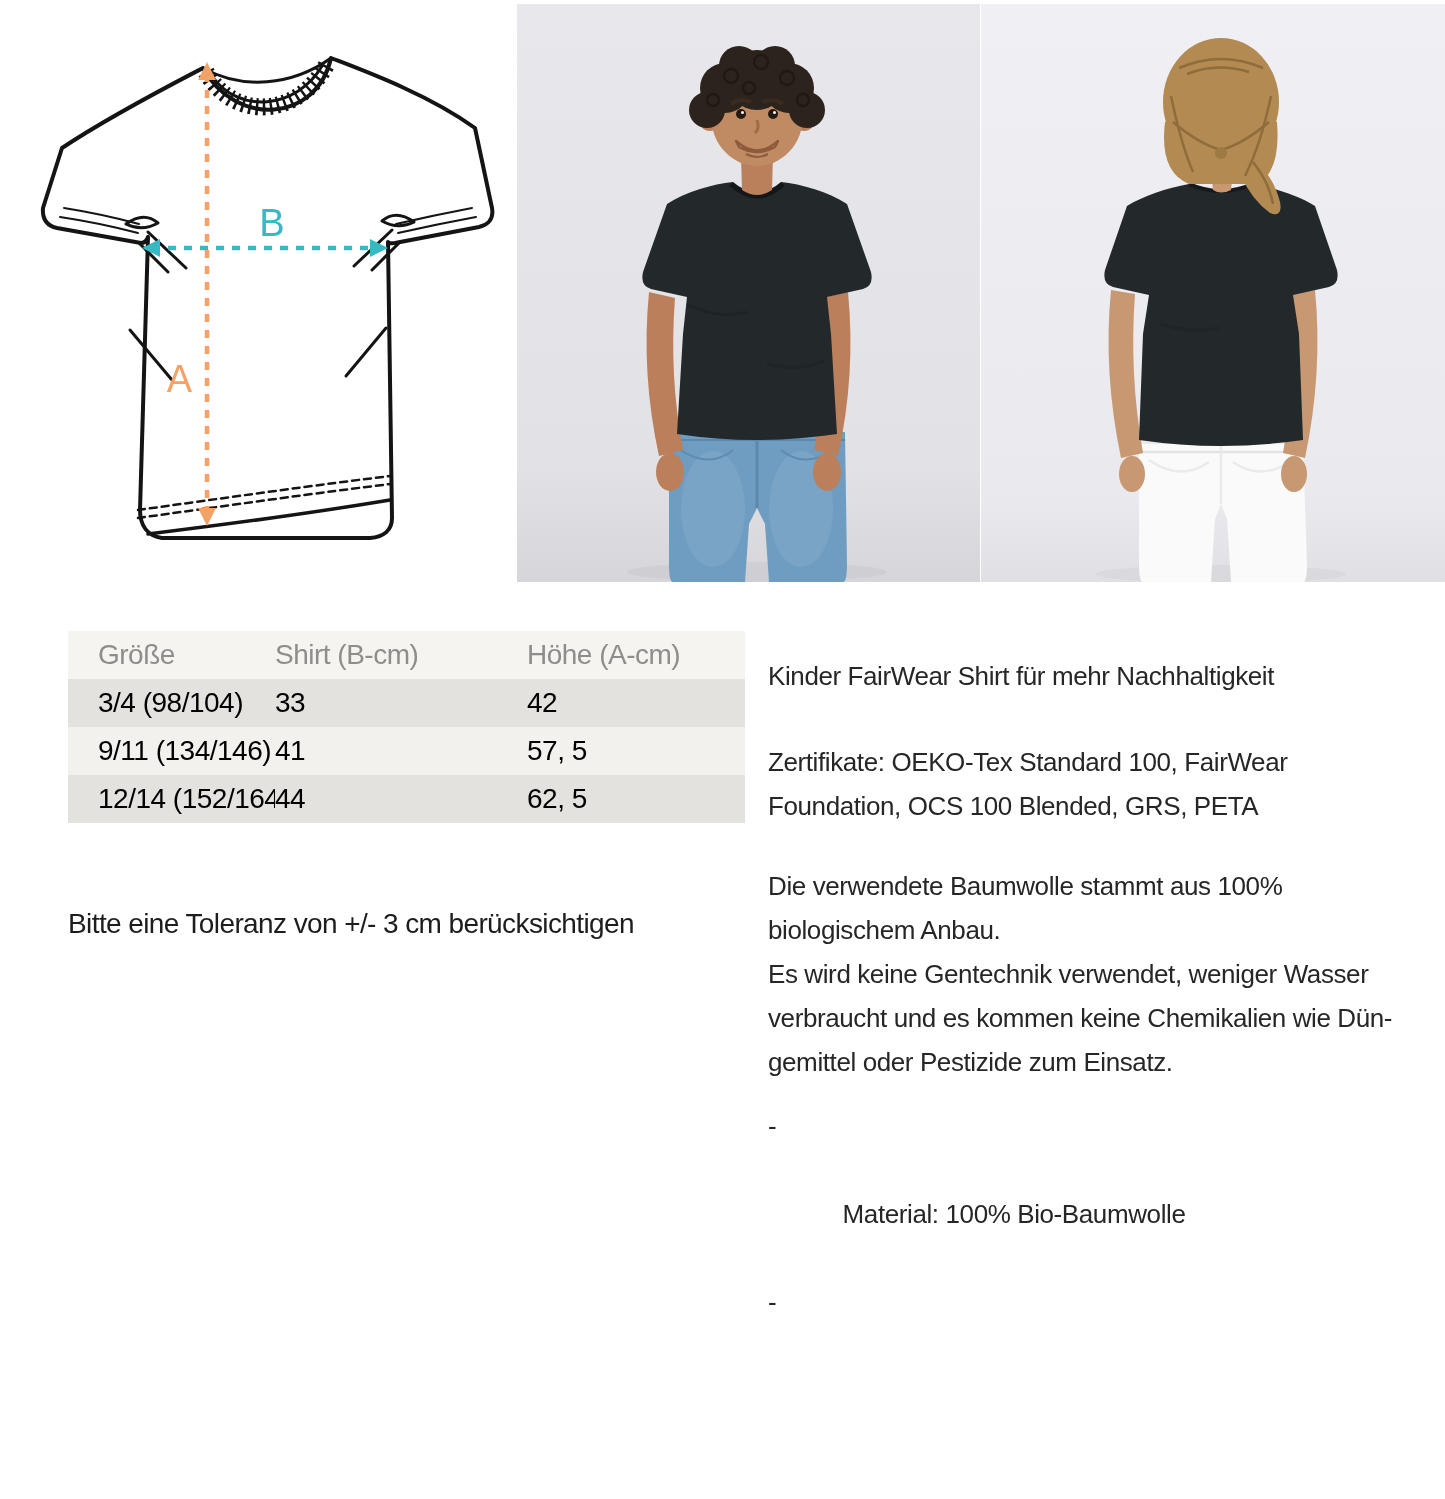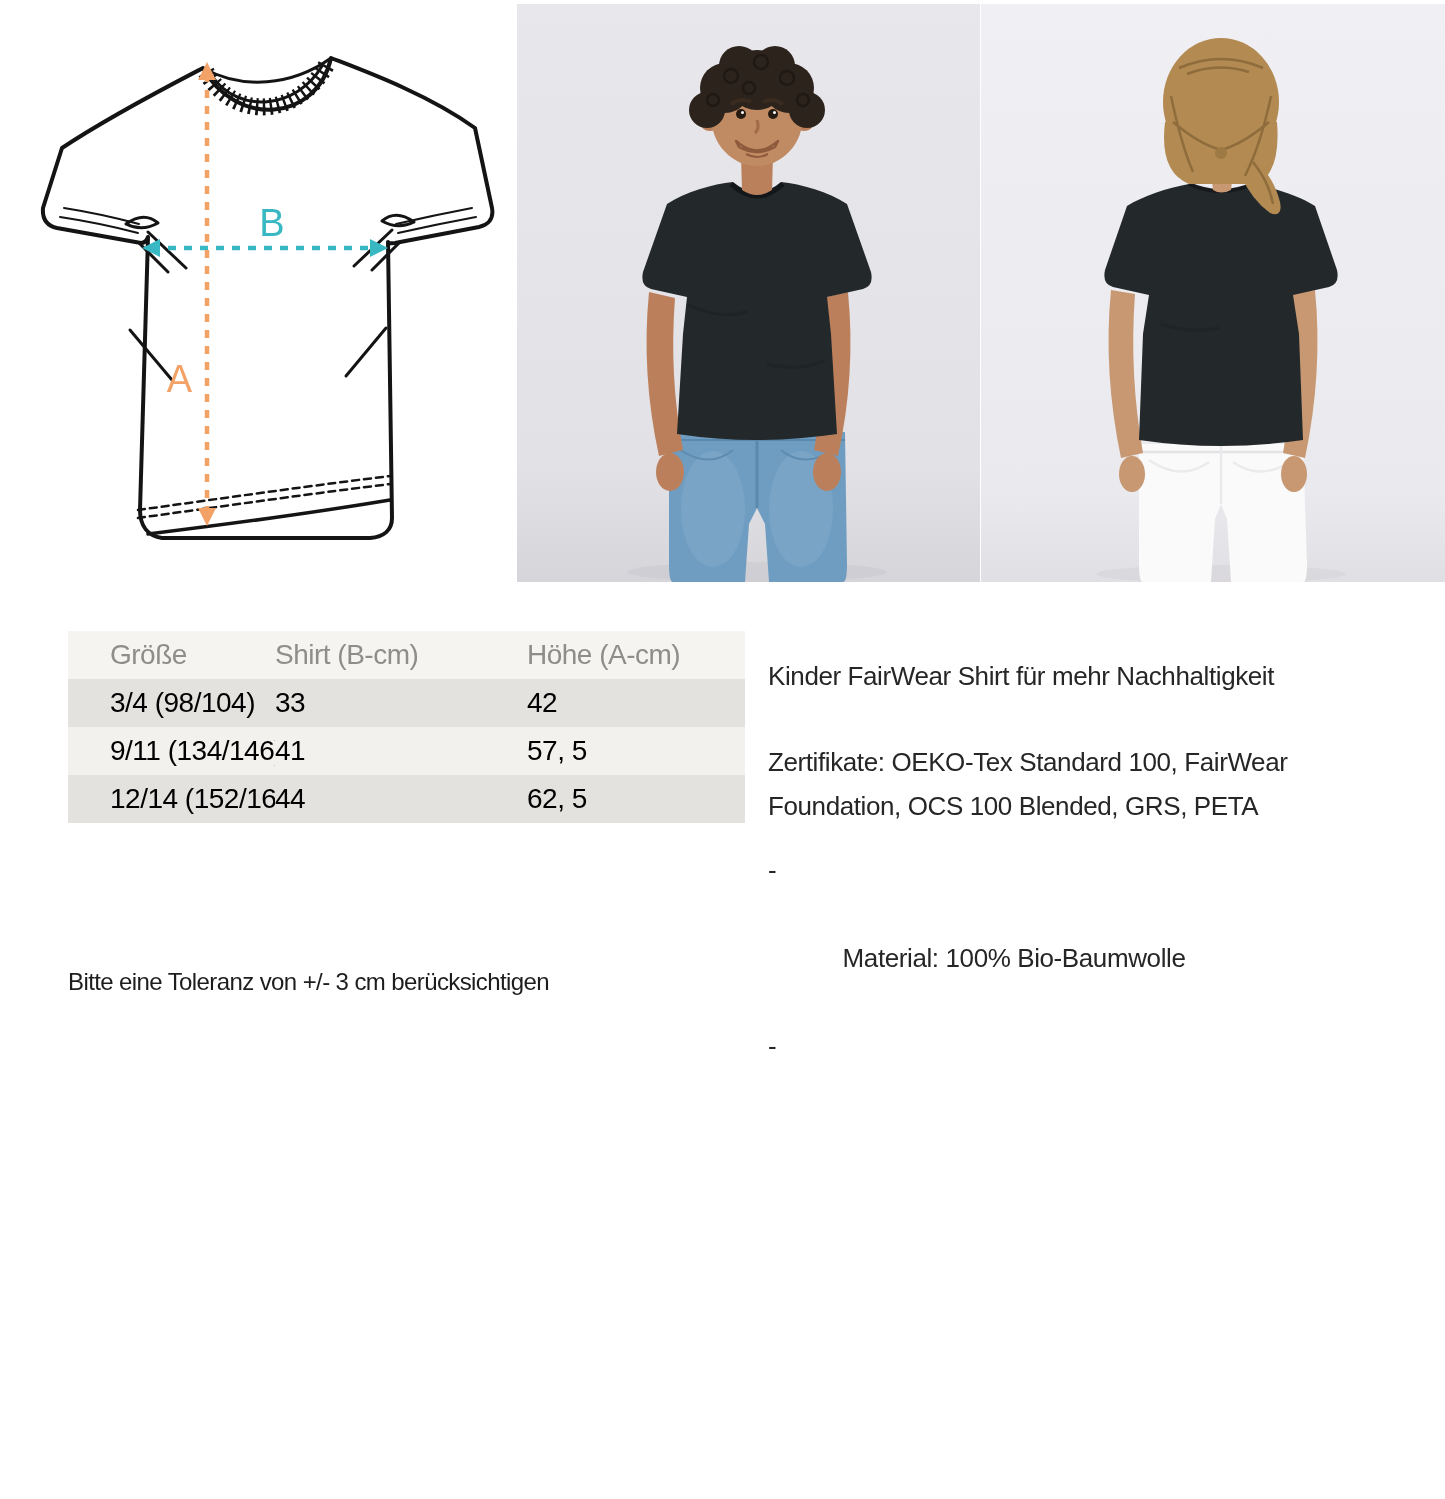--- a/index.html
+++ b/index.html
@@ -23,29 +23,29 @@
     border-collapse:collapse; table-layout:fixed;
     font-size:28px; letter-spacing:-0.5px;
   }
   .size-table col.c1 { width:207px; }
   .size-table col.c2 { width:252px; }
   .size-table col.c3 { width:218px; }
   .size-table th, .size-table td {
     height:48px; text-align:left; vertical-align:middle;
     font-weight:normal; white-space:nowrap; overflow:hidden;
   }
-  .size-table th:first-child, .size-table td:first-child { padding-left:42px; }
+  .size-table th:first-child, .size-table td:first-child { padding-left:30px; }
   .size-table thead tr { background:#f5f4f1; color:#8e8d8b; }
   .size-table tbody tr { color:#000000; }
   .size-table tbody tr:nth-child(odd)  { background:#e4e2df; }
   .size-table tbody tr:nth-child(even) { background:#f2f1ee; }
 
   .tolerance {
-    position:absolute; left:68px; top:968px;
-    font-size:24px; letter-spacing:-0.6px; color:#1d1d1d; white-space:nowrap;
+    position:absolute; left:68px; top:908px;
+    font-size:28px; letter-spacing:-0.6px; color:#1d1d1d; white-space:nowrap;
   }
 
   
   .desc {
     position:absolute; left:768px; top:622px; width:660px;
     font-size:26px; letter-spacing:-0.4px; line-height:44px; color:#262626;
   }
   .desc p { margin:0; white-space:pre; }
   .desc .p-sustainability { margin-top:32px; }
   .desc .p-certificates   { margin-top:42px; }
@@ -299,20 +299,25 @@
       </tr>
     </tbody>
 </table>
 
 <p class="tolerance">Bitte eine Toleranz von +/- 3 cm berücksichtigen</p>
 
 <div class="desc">
   <p class="p-sustainability">Kinder FairWear Shirt für mehr Nachhaltigkeit</p>
   <p class="p-certificates">Zertifikate: OEKO-Tex Standard 100, FairWear
 Foundation, OCS 100 Blended, GRS, PETA</p>
+  <p class="p-cotton">Die verwendete Baumwolle stammt aus 100%
+biologischem Anbau.
+Es wird keine Gentechnik verwendet, weniger Wasser
+verbraucht und es kommen keine Chemikalien wie Dün-
+gemittel oder Pestizide zum Einsatz.</p>
   <ul>
 
       <li>
         <span class="dash">-</span>
         <span class="txt">Material: 100% Bio-Baumwolle</span>
       </li>
 
       <li>
         <span class="dash">-</span>
         

